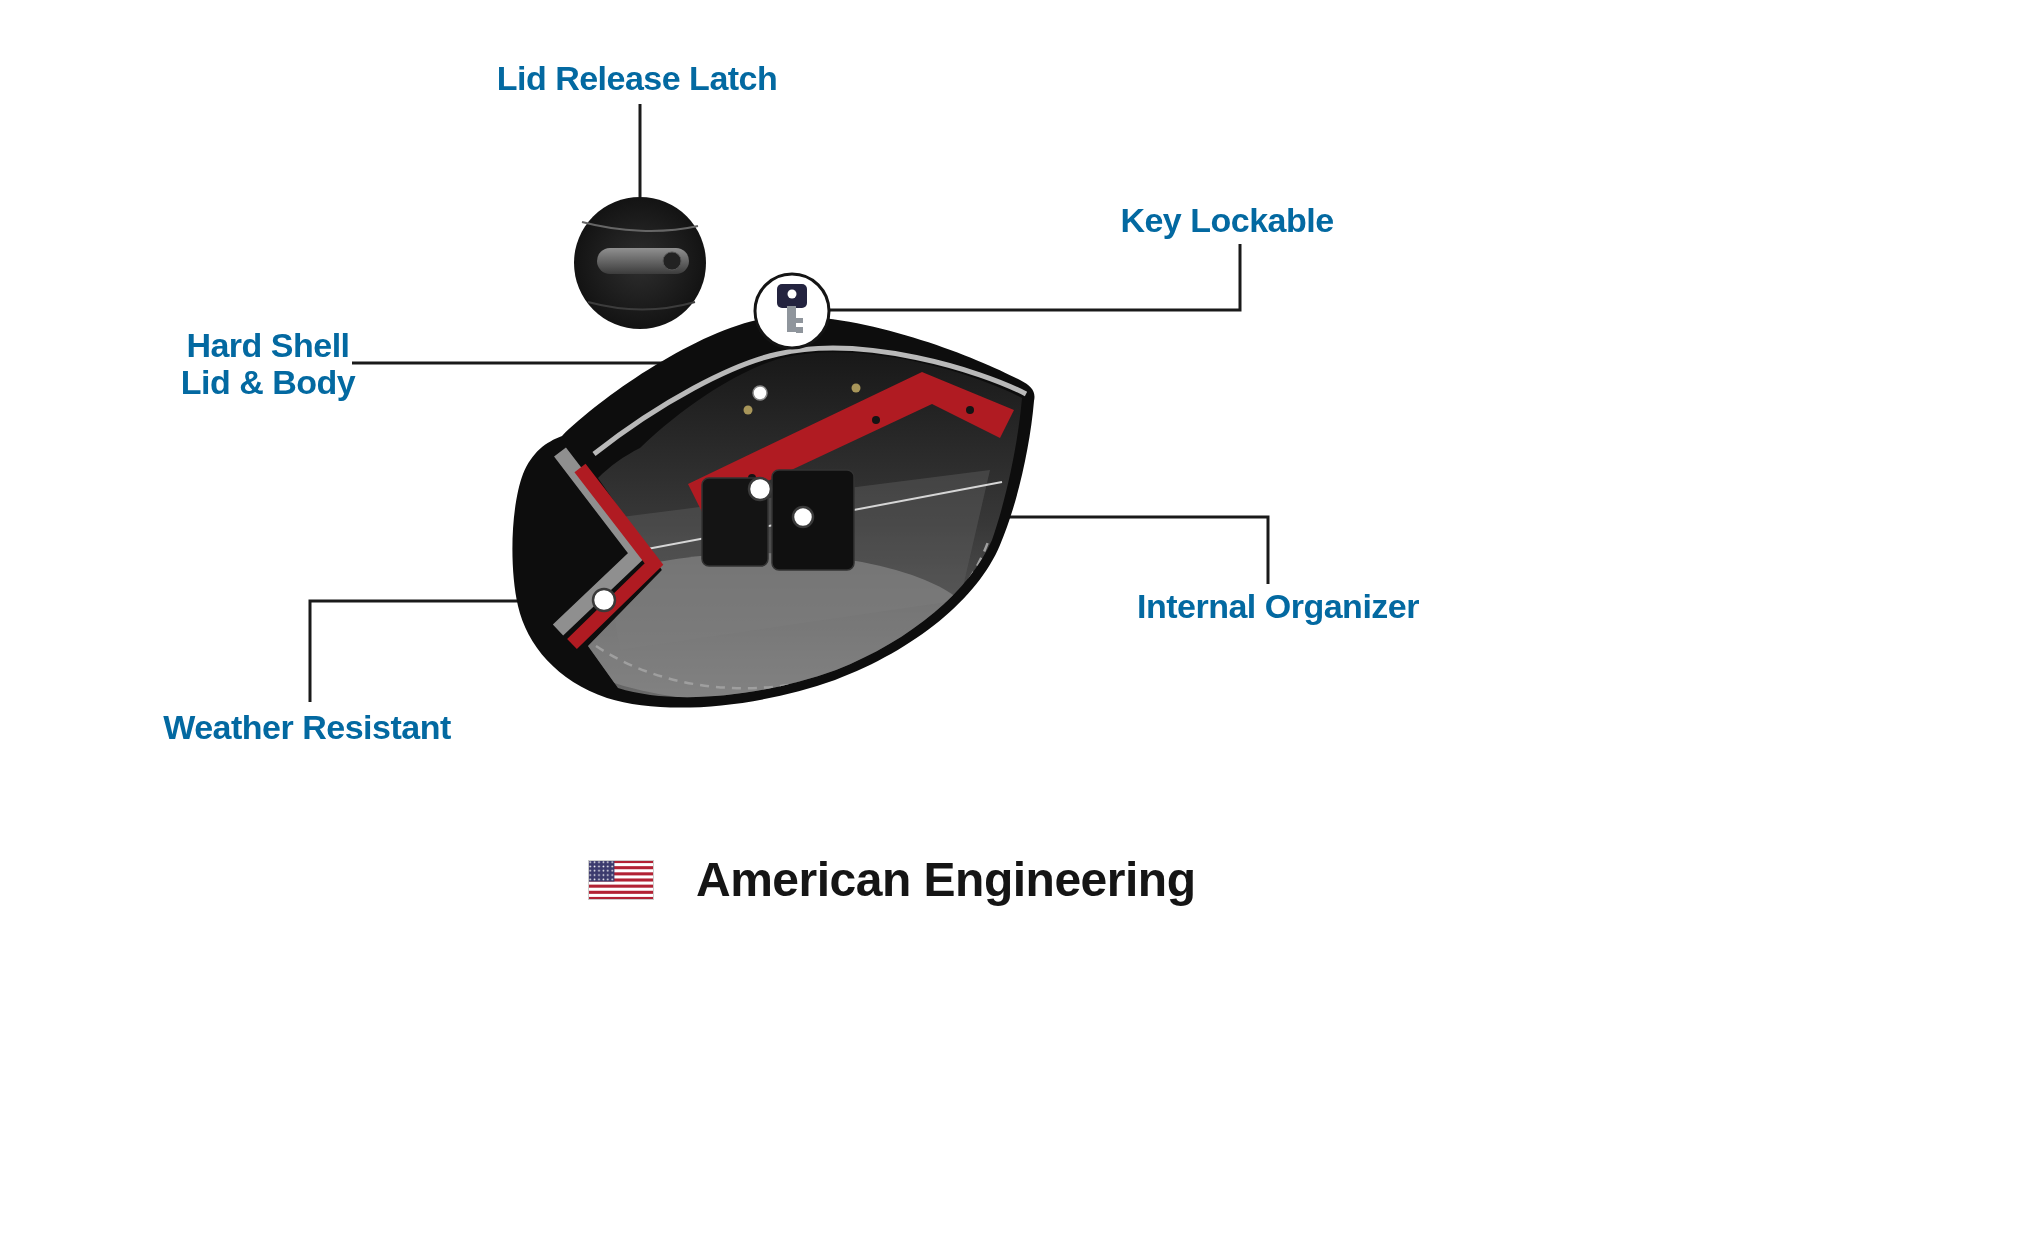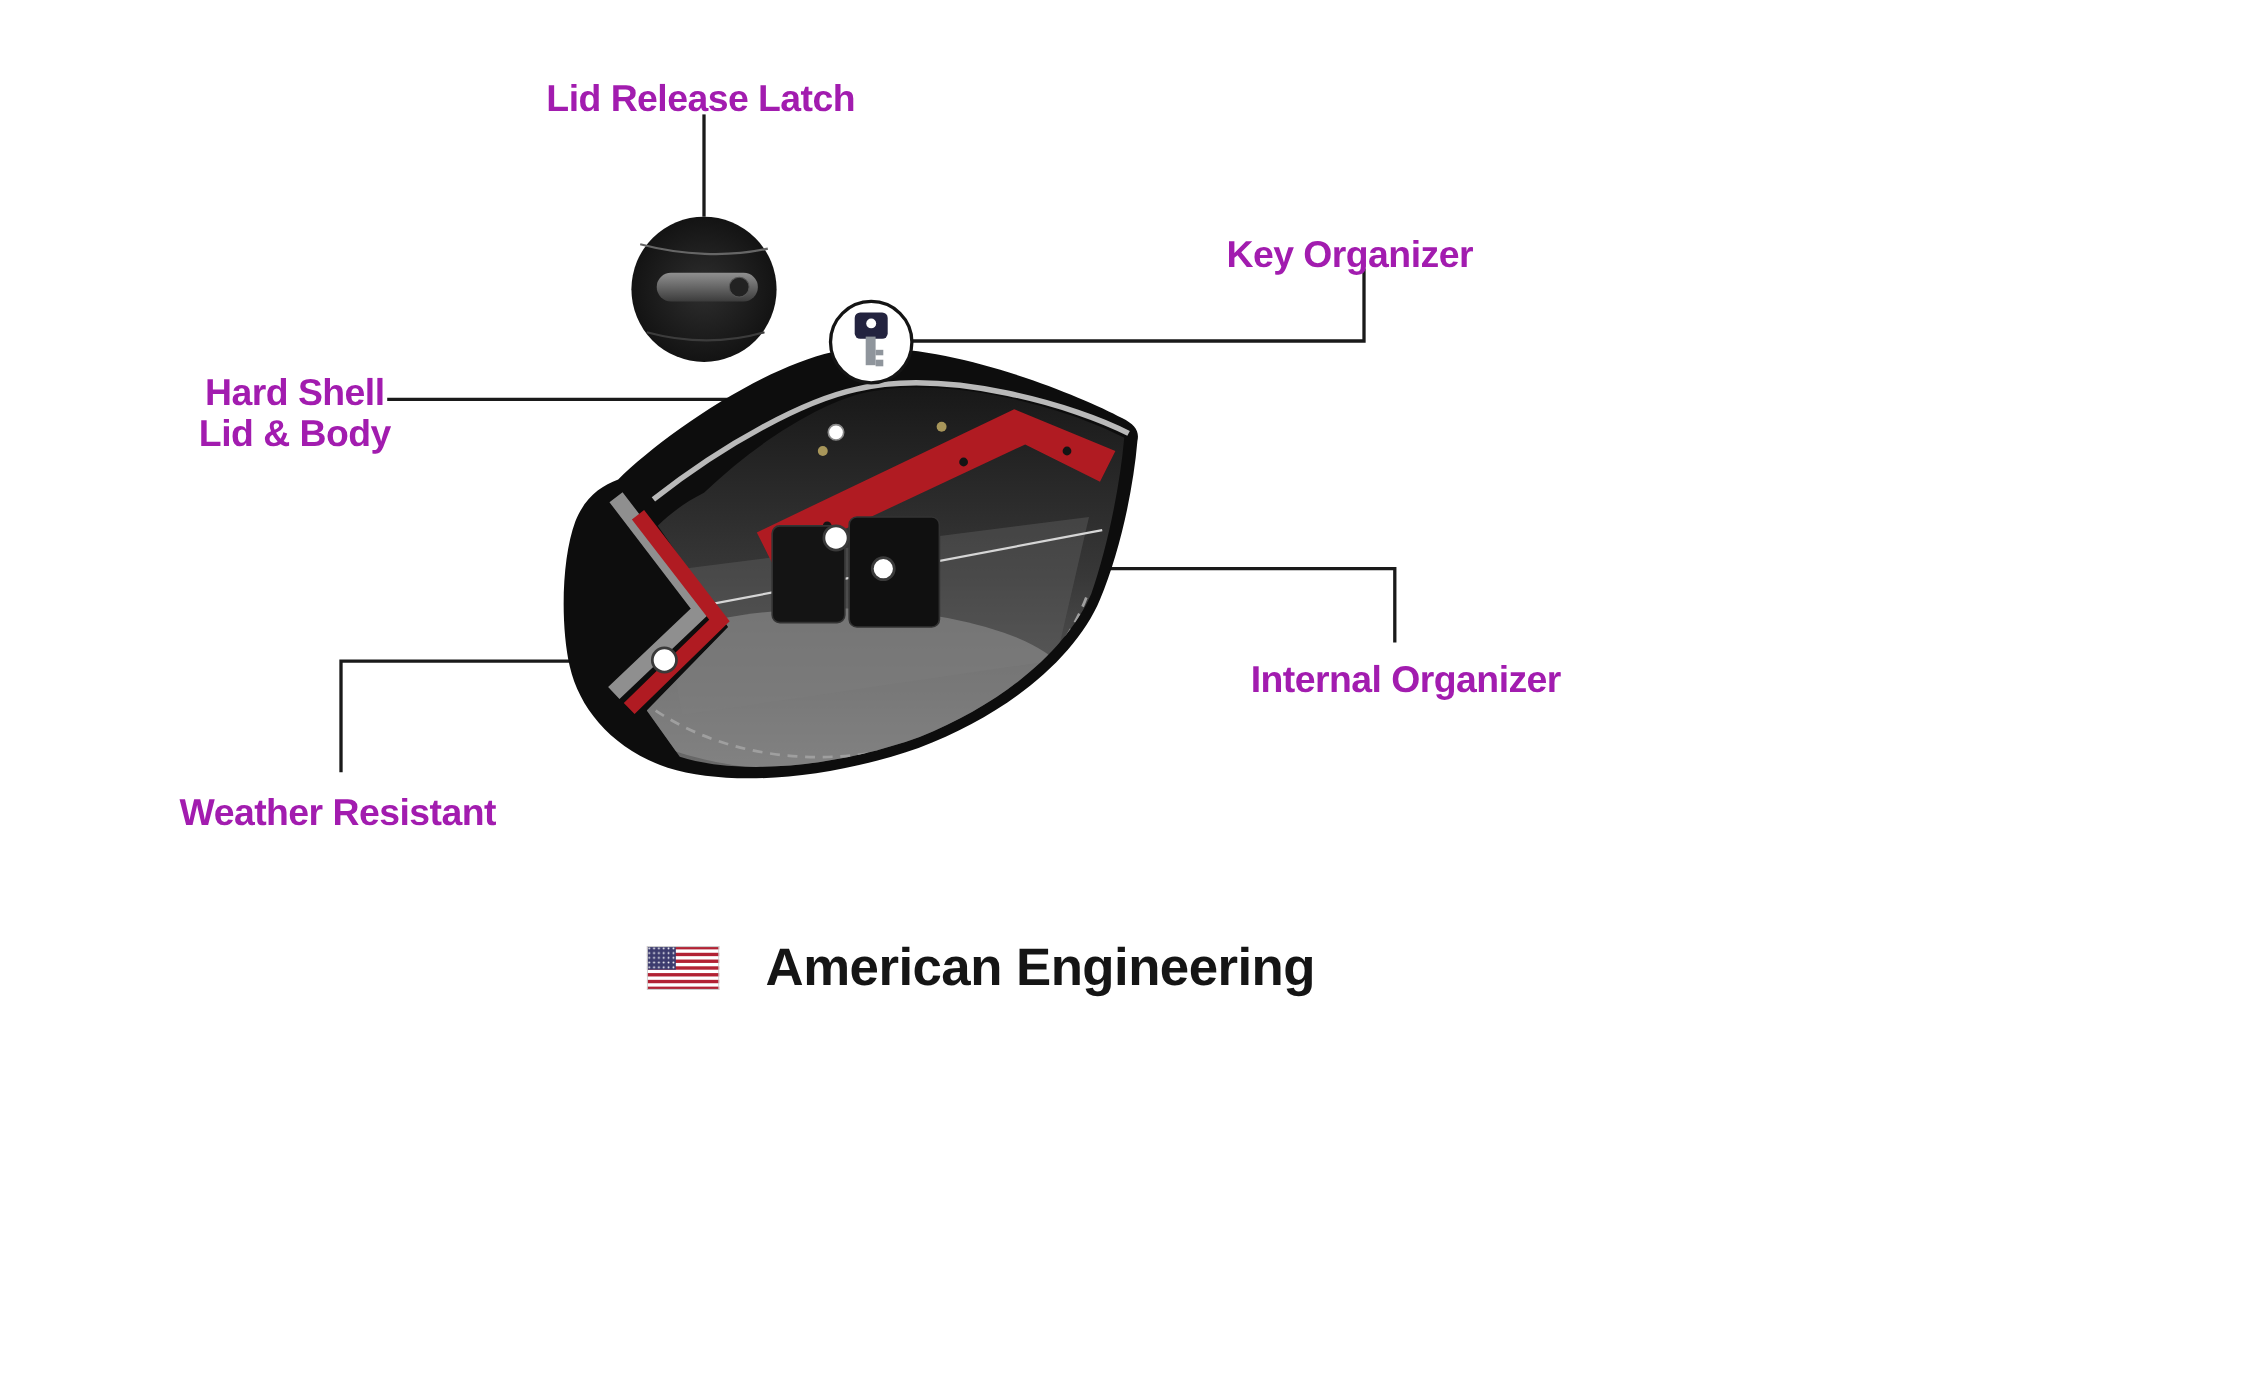--- a/index.html
+++ b/index.html
@@ -11,25 +11,24 @@
     font-family: "Liberation Sans", sans-serif;
     overflow: hidden;
   }
   .diagram-svg { position: absolute; left: 0; top: 0; }
   .label {
     position: absolute;
     transform: translateX(-50%);
     font-weight: 700;
     font-size: 34px;
     line-height: 1.08;
-    color: #a21caf;
+    color: #0369a1;
     white-space: nowrap;
     text-align: center;
     letter-spacing: -0.5px;
-    margin-top: 12px;
   }
   .footer {
     position: absolute;
     left: 588px;
     top: 852px;
     display: flex;
     align-items: center;
     gap: 42px;
   }
   .footer-text {
@@ -135,21 +134,21 @@
         <circle cx="792" cy="294" r="4.5" fill="#ffffff"></circle>
         <rect x="787" y="306" width="9" height="26" fill="#8f959c"></rect>
         <rect x="796" y="318" width="7" height="5" fill="#8f959c"></rect>
         <rect x="796" y="327" width="7" height="6" fill="#8f959c"></rect>
       </g>
     </g>
   </svg>
 
   <div class="label" style="left:637px; top:60px;">Lid Release Latch</div>
 
-  <div class="label" style="left:1227px; top:202px;">Key Organizer</div>
+  <div class="label" style="left:1227px; top:202px;">Key Lockable</div>
 
   <div class="label" style="left:268px; top:327px;">
     <div>Hard Shell</div>
     <div>Lid &amp; Body</div>
   </div>
 
   <div class="label" style="left:1278px; top:588px;">Internal Organizer</div>
 
   <div class="label" style="left:307px; top:709px;">Weather Resistant</div>
 

